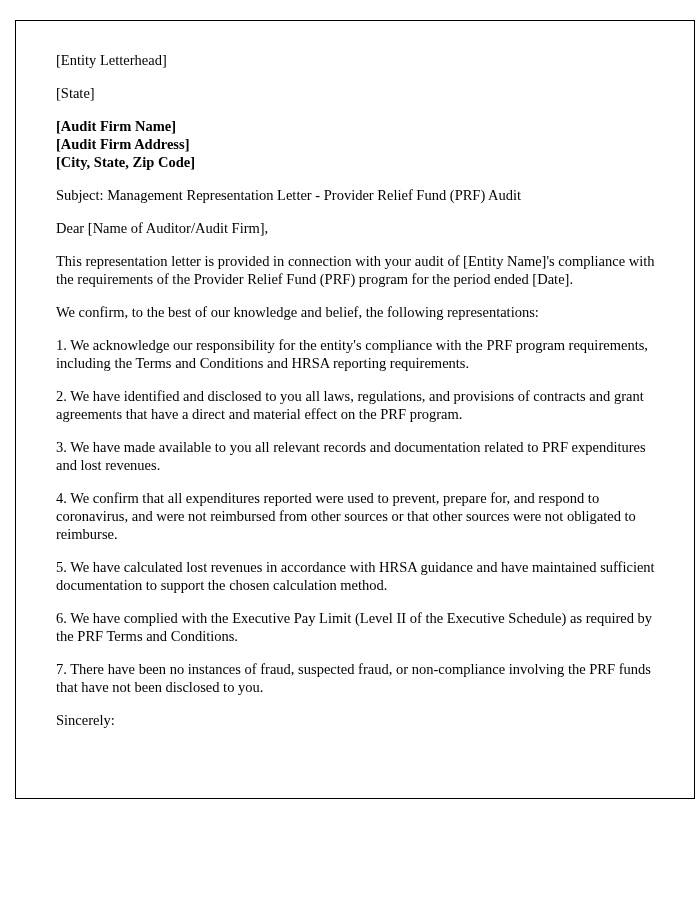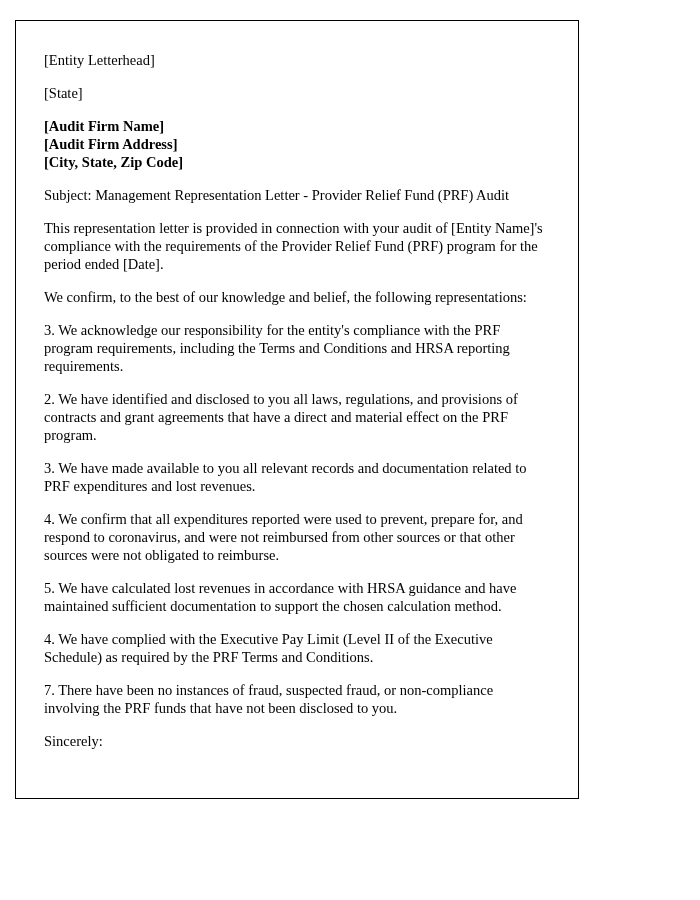--- a/index.html
+++ b/index.html
@@ -11,25 +11,25 @@
     width: 700px;
     height: 900px;
     position: relative;
     font-family: "Liberation Serif", "DejaVu Serif", serif;
     color: #000000;
   }
   .page {
     position: absolute;
     left: 15px;
     top: 20px;
-    width: 564px;
+    width: 680px;
     height: 779px;
     border: 1px solid #000000;
     box-sizing: border-box;
-    padding: 30px 32px 0 28px;
+    padding: 30px 32px 0 40px;
     overflow: hidden;
     background: #ffffff;
   }
   .page p, .page .para {
     margin: 0 0 15px 0;
     font-size: 14.5px;
     line-height: 18px;
     text-align: left;
   }
   .addr-line {
@@ -48,28 +48,29 @@
   <p>[State]</p>
 
   <div class="para">
     <div class="addr-line">[Audit Firm Name]</div>
     <div class="addr-line">[Audit Firm Address]</div>
     <div class="addr-line">[City, State, Zip Code]</div>
   </div>
 
   <p>Subject: Management Representation Letter - Provider Relief Fund (PRF) Audit</p>
 
+  <p>Dear [Name of Auditor/Audit Firm],</p>
 
   <p>This representation letter is provided in connection with your audit of [Entity Name]'s compliance with the requirements of the Provider Relief Fund (PRF) program for the period ended [Date].</p>
 
   <p>We confirm, to the best of our knowledge and belief, the following representations:</p>
 
-  <p>3. We acknowledge our responsibility for the entity's compliance with the PRF program requirements, including the Terms and Conditions and HRSA reporting requirements.</p>
+  <p>1. We acknowledge our responsibility for the entity's compliance with the PRF program requirements, including the Terms and Conditions and HRSA reporting requirements.</p>
   <p>2. We have identified and disclosed to you all laws, regulations, and provisions of contracts and grant agreements that have a direct and material effect on the PRF program.</p>
   <p>3. We have made available to you all relevant records and documentation related to PRF expenditures and lost revenues.</p>
   <p>4. We confirm that all expenditures reported were used to prevent, prepare for, and respond to coronavirus, and were not reimbursed from other sources or that other sources were not obligated to reimburse.</p>
   <p>5. We have calculated lost revenues in accordance with HRSA guidance and have maintained sufficient documentation to support the chosen calculation method.</p>
-  <p>4. We have complied with the Executive Pay Limit (Level II of the Executive Schedule) as required by the PRF Terms and Conditions.</p>
+  <p>6. We have complied with the Executive Pay Limit (Level II of the Executive Schedule) as required by the PRF Terms and Conditions.</p>
   <p>7. There have been no instances of fraud, suspected fraud, or non-compliance involving the PRF funds that have not been disclosed to you.</p>
 
   <p>Sincerely:</p>
 
 </div>
 
 </body></html>

